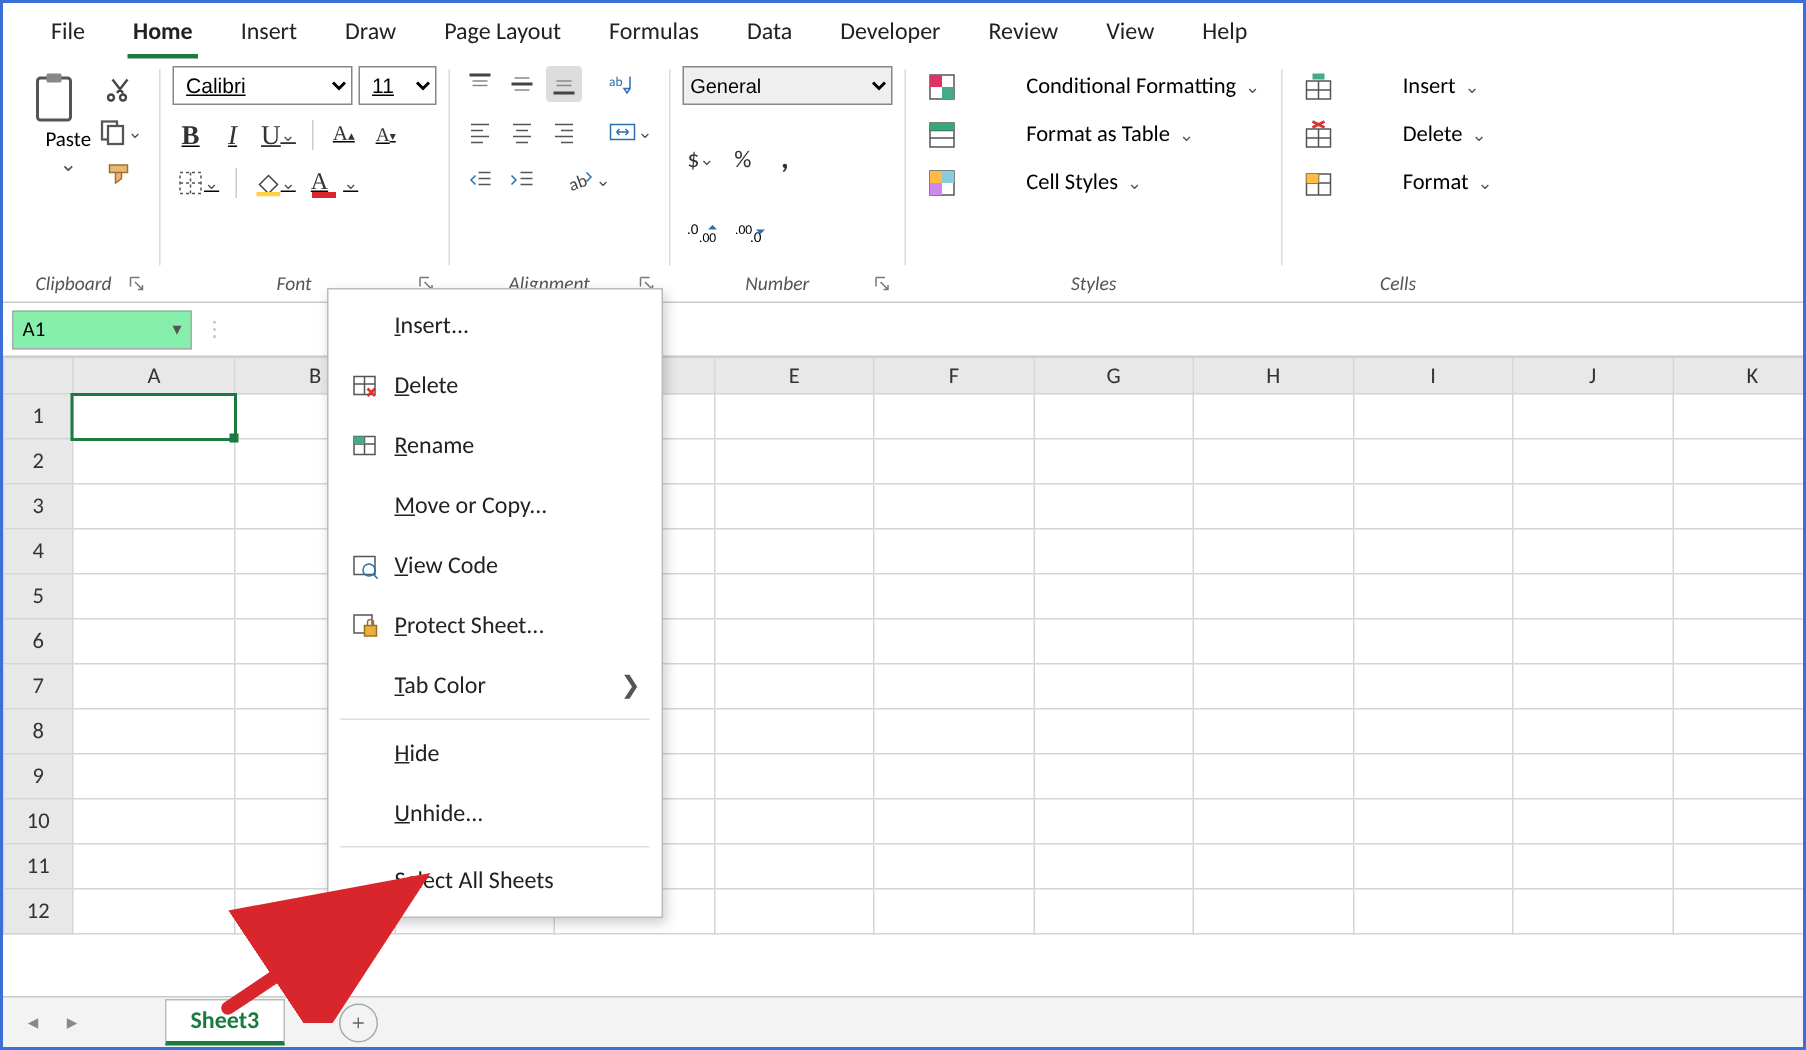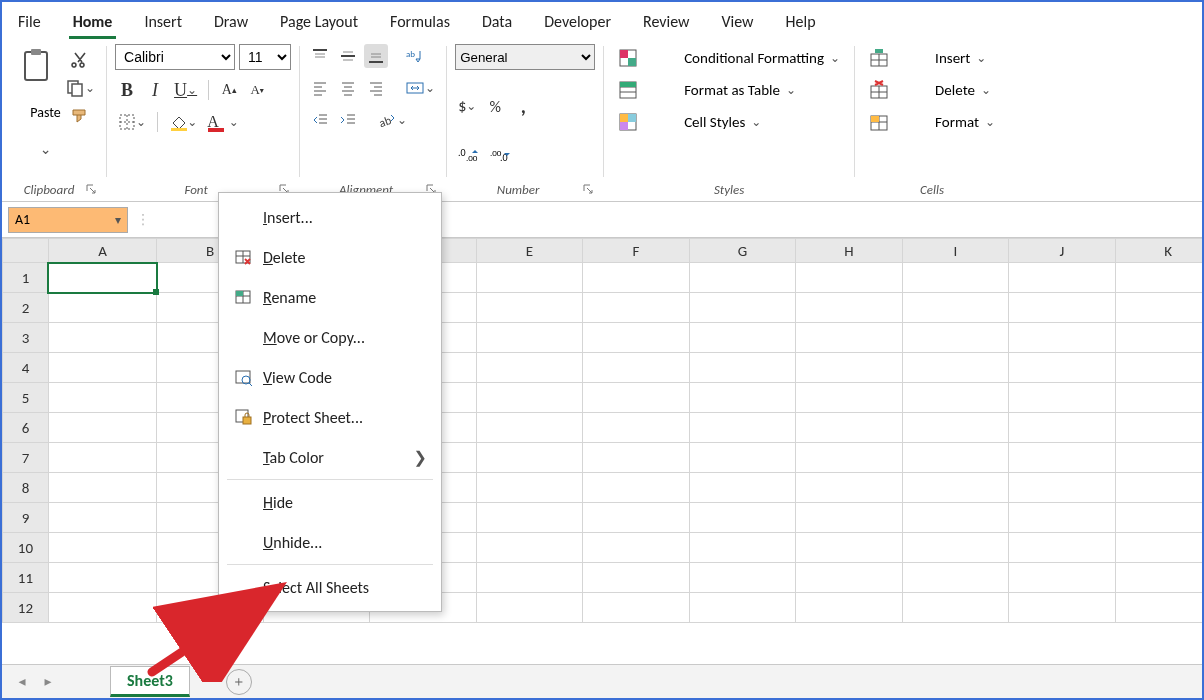--- a/index.html
+++ b/index.html
@@ -13,21 +13,21 @@
   border: 2px solid #3b6fd6;
   overflow: hidden;
 }
 
 
 .menubar {
   display: flex;
   height: 38px;
   align-items: center;
   background: #fff;
-  padding: 0 0;
+  padding: 0 16px;
 }
 .menubar .tab {
   padding: 6px 16px 6px;
   font-size: 16px;
   color: #222;
   cursor: pointer;
 }
 .menubar .tab.active {
   font-weight: 600;
   position: relative;
@@ -93,41 +93,41 @@
   font-size: 14px; padding: 2px 4px;
 }
 select.font-name { width: 120px; }
 select.font-size { width: 52px; }
 
 
 .paste-big {
   display:flex; flex-direction:column; align-items:center; justify-content:flex-start;
   width: 44px; padding-top: 4px; cursor:pointer;
 }
-.paste-big span { margin-top: 20px; font-size: 14px; padding-left: 19px; }
+.paste-big span { margin-top: 0; font-size: 14px; padding-left: 19px; }
 
 
 .labeledbtn {
   display:flex; align-items:center; gap:6px;
   padding: 4px 6px; cursor:pointer; border-radius:3px;
 }
 .labeledbtn .lbl { font-size: 15px; margin-left: 40px; }
 .chev { font-size: 12px; color:#555; }
 
 
 .fxbar {
   display:flex; align-items:center; height: 36px;
   border-bottom: 1px solid #c9c9c9;
   background: #fff;
   padding: 4px 6px; gap: 8px;
 }
 .name-box {
   width: 120px; height: 26px; border: 1px solid #aaa;
   display:flex; align-items:center; justify-content:space-between;
-  padding: 0 6px; background:#fdba74;
+  padding: 0 6px; background:#86efac;
 }
 .fx-input { flex:1; height:26px; border:none; outline:none; }
 
 
 .gridwrap {
   position:absolute; top: 236px; left:0; right:0; bottom: 34px;
   overflow:hidden; background:#fff;
 }
 table.sheet { border-collapse: collapse; table-layout: fixed; width: 1220px;}
 table.sheet th, table.sheet td {
@@ -252,21 +252,21 @@
           <svg width="12" height="12">
             <path d="M2 2h6M2 2v6M5 5l5 5M10 7v3h-3" stroke="#777" stroke-width="1" fill="none"></path>
           </svg>
         </span>
     </div>
   </div>
 
   <div class="divider"></div>
 
   <div class="group">
-    <div class="vstack" style="gap:8px;">
+    <div class="vstack" style="gap:8px;text-decoration:underline;">
       <div class="hstack">
         <select class="font-name"><option>Calibri</option></select>
         <select class="font-size"><option>11</option></select>
       </div>
       <div class="hstack">
         <div class="btn" style="font-weight:900;font-family:serif;font-size:18px;">B</div>
         <div class="btn" style="font-style:italic;font-family:serif;font-size:18px;">I</div>
         <div class="btn" style="text-decoration:underline;font-family:serif;font-size:18px;">U<span class="chev">⌄</span></div>
         <div style="width:1px;height:20px;background:#ccc;margin:0 4px;"></div>
         <div class="btn" style="font-family:serif;">A<sup style="font-size:9px;">▴</sup></div>

